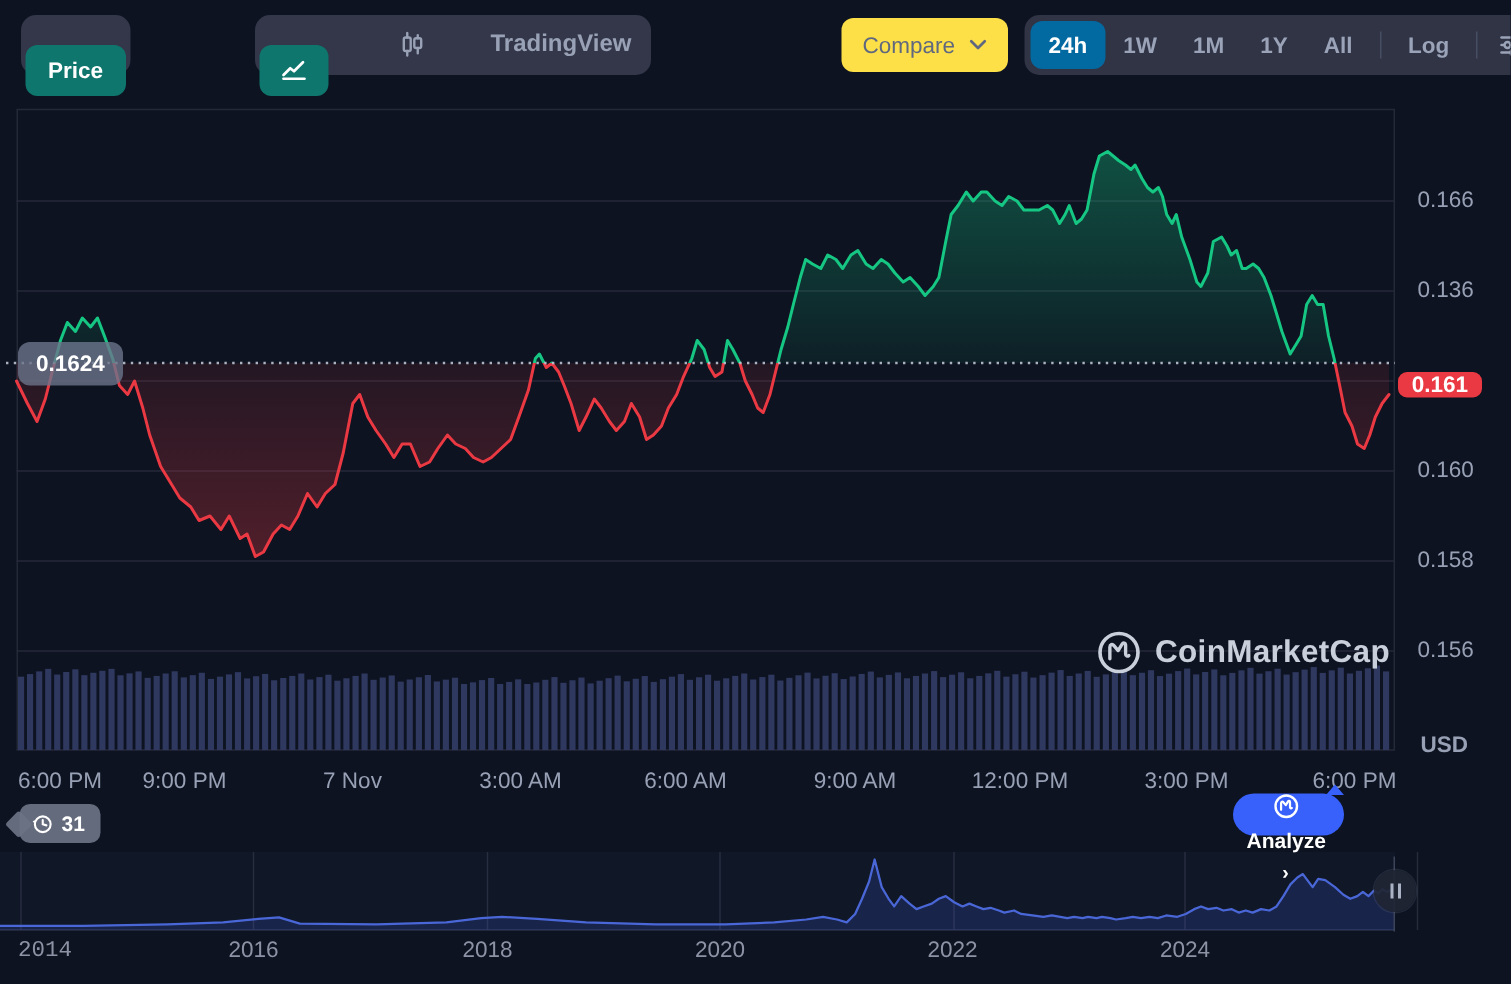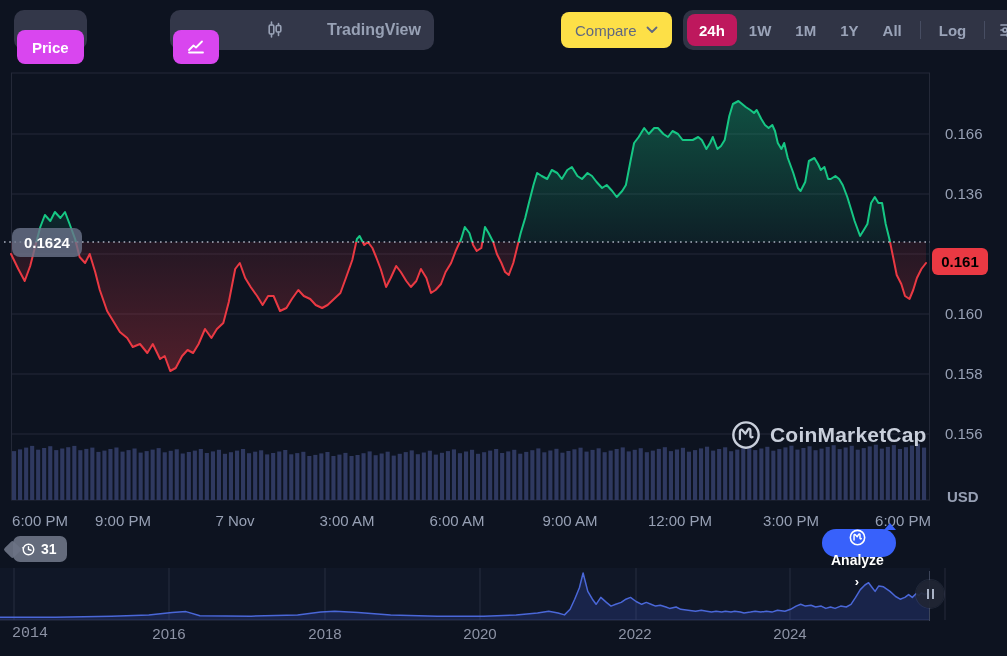--- a/index.html
+++ b/index.html
@@ -12,57 +12,57 @@
   .hdr{position:absolute;left:0;top:0;width:1007px;height:58px;}
   .seg-group{
     position:absolute;top:10px;height:40px;display:flex;align-items:center;
     background:#333749;border-radius:10px;padding:0 3px;box-sizing:border-box;
   }
   .seg{
     display:flex;align-items:center;justify-content:center;height:34px;
     border-radius:8px;font-size:15px;font-weight:700;color:#98a1b5;
     padding:0 15px;cursor:pointer;white-space:nowrap;
   }
-  .seg.active{background:#d946ef;color:#ffffff;margin-top:34px;}
+  .seg.active{background:#0f766e;color:#ffffff;margin-top:34px;}
   .seg.icon-seg{padding:0 13px;}
   .muted-lab{font-size:16px;font-weight:700;color:#98a1b5;margin:0 10px 0 8px;}
   .candle-ic{margin-left:12px;display:flex;align-items:center;}
   .compare-btn{
     position:absolute;top:12px;left:561px;height:36px;display:flex;align-items:center;gap:9px;
     background:#fde047;border:none;border-radius:8px;color:#606880;font-size:15px;
     font-weight:400;padding:0 14px;cursor:pointer;font-family:"Liberation Sans",sans-serif;
   }
   .range-group{
     position:absolute;top:10px;left:683px;height:40px;display:flex;align-items:center;
     background:#303445;border-radius:10px;padding:0 4px;box-sizing:border-box;
   }
   .range-tab{
     height:32px;display:flex;align-items:center;justify-content:center;border-radius:8px;
     font-size:15px;font-weight:700;color:#9aa3b8;padding:0 12px;cursor:pointer;
   }
-  .range-tab.active{background:#be185d;color:#ffffff;}
+  .range-tab.active{background:#0369a1;color:#ffffff;}
   .vdiv{width:1px;height:18px;background:#474d62;margin:0 6px;}
   .sliders-btn{background:none;border:none;cursor:pointer;display:flex;align-items:center;padding:0 8px;}
   
   .axis-label{position:absolute;font-size:15px;color:#97a0b4;white-space:nowrap;}
   .y-axis{position:absolute;left:945px;top:0;width:62px;height:510px;}
   .usd-label{position:absolute;left:947px;top:488px;font-size:15px;font-weight:700;color:#97a0b4;}
   .x-axis{position:absolute;left:0;top:512px;width:1007px;height:22px;}
   .x-axis .axis-label{transform:translateX(-50%);}
   .nav-axis{position:absolute;left:0;top:625px;width:1007px;height:20px;}
   .nav-axis .axis-label{transform:translateX(-50%);color:#8d93a5;}
   .baseline-pill{
     position:absolute;left:12px;top:228px;height:29px;display:flex;align-items:center;
     background:rgba(108,116,139,0.80);border-radius:8px;padding:0 12px;
     color:#ffffff;font-size:15px;font-weight:600;z-index:5;
   }
   .price-badge{
-    position:absolute;left:932px;top:248px;width:56px;height:27px;display:flex;
+    position:absolute;left:932px;top:248px;width:56px;height:17px;display:flex;
     align-items:center;justify-content:center;background:#ea3943;border-radius:6px;
-    color:#000000;font-size:15px;font-weight:700;z-index:5;
+    color:#ffffff;font-size:15px;font-weight:700;z-index:5;
   }
   
   .watermark{
     position:absolute;left:731px;top:420px;display:flex;align-items:center;gap:9px;
     color:#c9cfdb;z-index:4;
   }
   .watermark .wm-text{font-size:21px;font-weight:700;letter-spacing:0.2px;}
   
   .history-badge{position:absolute;left:10px;top:536px;height:26px;z-index:6;cursor:pointer;}
   .history-badge .tag-arrow{

